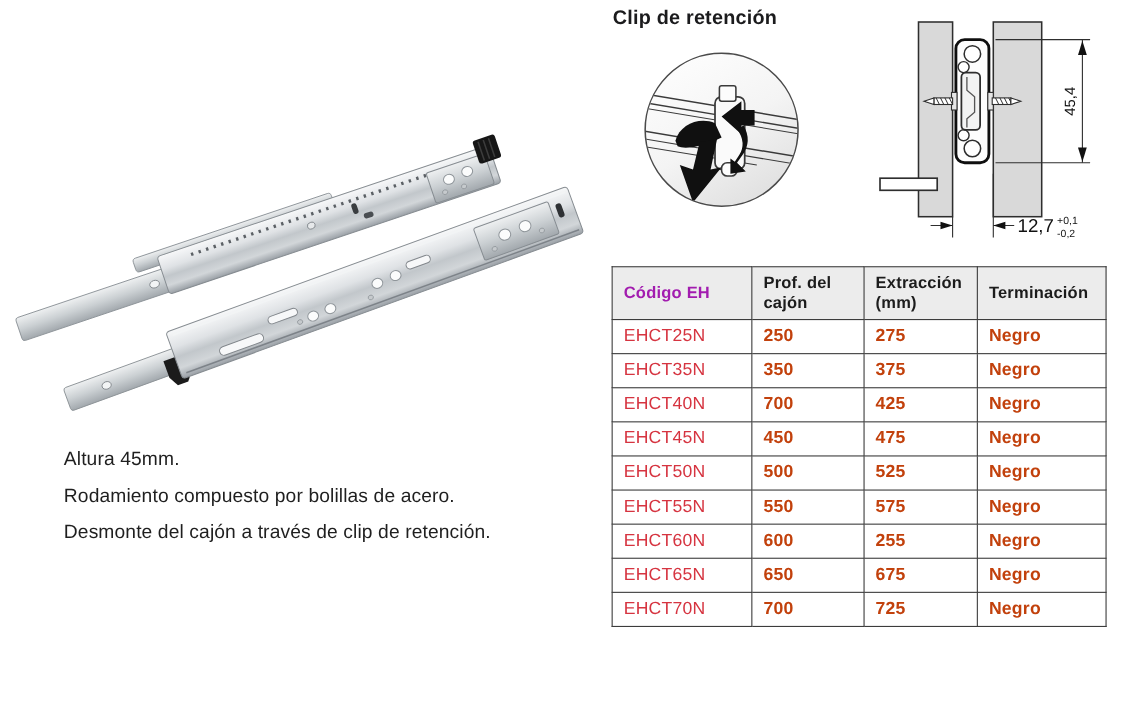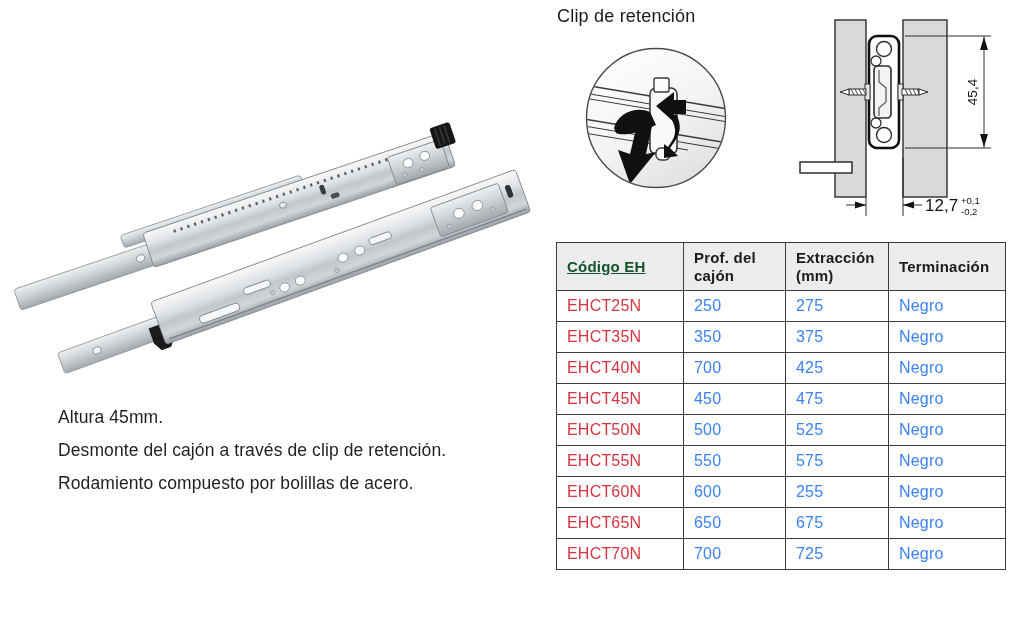--- a/index.html
+++ b/index.html
@@ -6,36 +6,36 @@
   #page{position:relative;width:1024px;height:640px;background:#ffffff;overflow:hidden;
         font-family:"Liberation Sans", sans-serif;color:#1f1f1f;}
 
   
   .desc{position:absolute;left:50px;top:397px;font-size:17.5px;line-height:25px;font-weight:500;
         letter-spacing:.1px;color:#1f1f1f;}
   .desc p{margin:8px;}
   .desc .material{color:#d63440;}
 
   
-  .clip-title{position:absolute;left:557px;top:6px;font-size:18px;font-weight:400;color:#1b1b1d;
+  .clip-title{position:absolute;left:557px;top:6px;font-size:18px;font-weight:700;color:#1b1b1d;
               letter-spacing:.2px;}
 
   
   .photo-svg{position:absolute;left:0;top:55px;}
   .clip-svg{position:absolute;left:578px;top:40px;}
   .dim-svg{position:absolute;left:788px;top:8px;}
 
   
   .spec-table{position:absolute;left:556px;top:242px;border-collapse:collapse;table-layout:fixed;
               background:#ffffff;}
   .spec-table th,.spec-table td{border:1.6px solid #3c3c3c;padding:2px 10px;text-align:left;
               vertical-align:middle;letter-spacing:.2px;}
   .spec-table th{background:#ececec;color:#1c1c1c;font-size:15px;font-weight:700;height:43px;line-height:1.15;}
-  .spec-table th.code-h{color:#14532d;text-decoration:underline;}
-  .spec-table td{font-size:16px;font-weight:400;color:#3b82f6;height:26px;}
+  .spec-table th.code-h{color:#a21caf;}
+  .spec-table td{font-size:16px;font-weight:700;color:#c2410c;height:26px;}
   .spec-table td.code{color:#d63440;font-weight:400;}
 </style>
 </head>
 <body>
 
 <div id="page">
 
   <svg class="photo-svg" width="545" height="345" viewBox="0 0 545 345">
     <defs>
       <linearGradient id="metalA" x1="0" y1="0" x2="0" y2="1">
@@ -95,22 +95,22 @@
       <ellipse cx="425" cy="22" rx="5.4" ry="5" fill="#fbfcfc" stroke="#8f959a" stroke-width="0.9"></ellipse>
       <ellipse cx="445" cy="21" rx="5.4" ry="5" fill="#fbfcfc" stroke="#8f959a" stroke-width="0.9"></ellipse>
       <ellipse cx="412" cy="31" rx="2.4" ry="2.1" fill="#c6cacd" stroke="#8f959a" stroke-width="0.7"></ellipse>
       <ellipse cx="458" cy="30" rx="2.4" ry="2.1" fill="#c6cacd" stroke="#8f959a" stroke-width="0.7"></ellipse>
       <rect x="477" y="12" width="5.5" height="13" rx="2.5" fill="#2e3134"></rect>
     </g>
   </svg>
 
   <div class="desc">
     <p>Altura 45mm.</p>
+    <p>Rodamiento compuesto por bolillas de acero.</p>
     <p>Desmonte del cajón a través de clip de retención.</p>
-    <p>Rodamiento compuesto por bolillas de acero.</p>
   </div>
 
   <div class="clip-title">Clip de retención</div>
 
   <svg class="clip-svg" width="156" height="156" viewBox="0 0 156 156">
     <defs>
       <linearGradient id="circGrad" x1="0" y1="0" x2="0.6" y2="1">
         <stop offset="0" stop-color="#ffffff"></stop>
           <stop offset="0.6" stop-color="#f4f4f4"></stop>
         <stop offset="1" stop-color="#e2e2e2"></stop>

